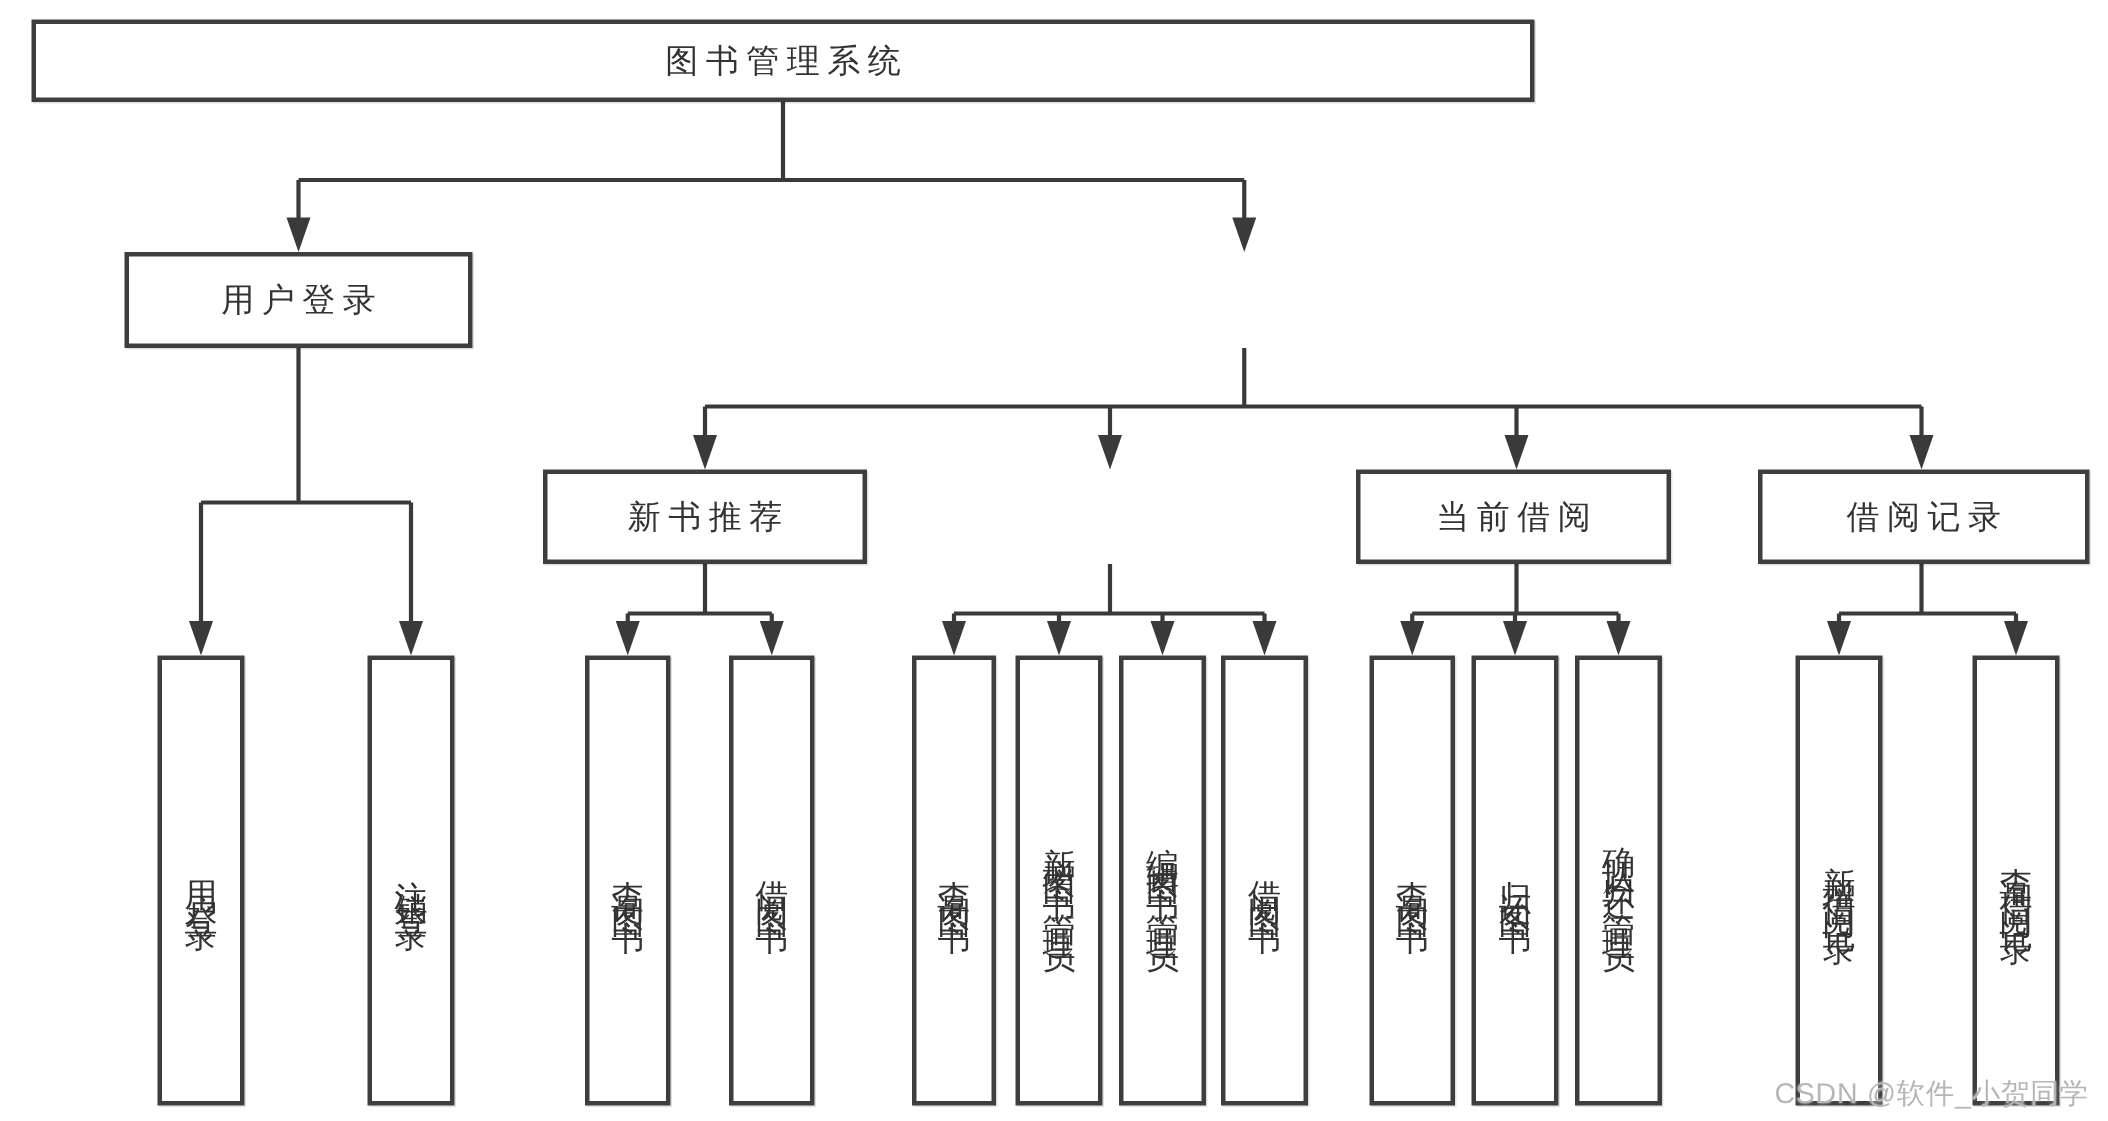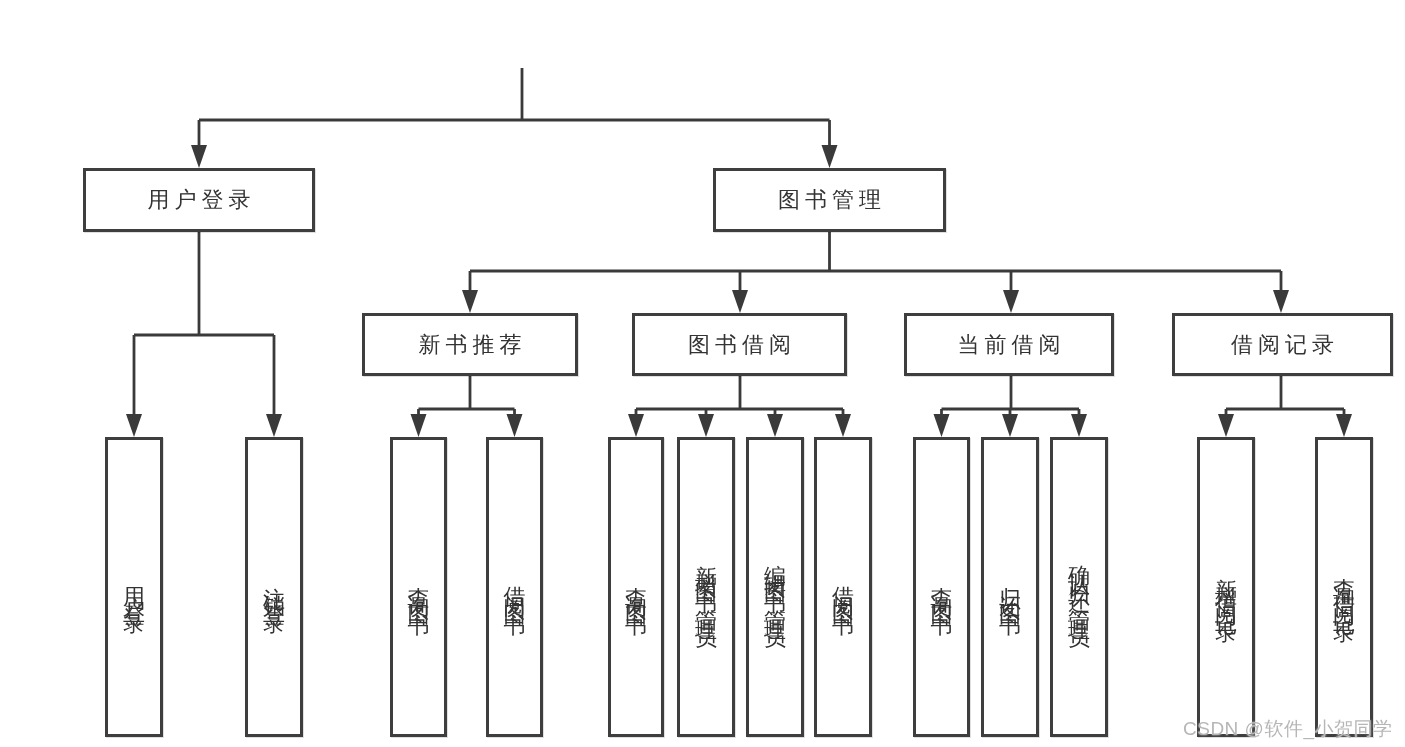--- a/index.html
+++ b/index.html
@@ -105,33 +105,30 @@
       <line x1="1079" y1="409" x2="1079" y2="427" stroke="#3a3a3a" stroke-width="2.8"></line>
       <polygon points="1079,437 1071,414 1087,414" fill="#3a3a3a"></polygon>
       <line x1="1281" y1="376" x2="1281" y2="409" stroke="#3a3a3a" stroke-width="2.8"></line>
       <line x1="1226" y1="409" x2="1344" y2="409" stroke="#3a3a3a" stroke-width="2.8"></line>
       <line x1="1226" y1="409" x2="1226" y2="427" stroke="#3a3a3a" stroke-width="2.8"></line>
       <polygon points="1226,437 1218,414 1234,414" fill="#3a3a3a"></polygon>
       <line x1="1344" y1="409" x2="1344" y2="427" stroke="#3a3a3a" stroke-width="2.8"></line>
       <polygon points="1344,437 1336,414 1352,414" fill="#3a3a3a"></polygon>
     </svg>
 
+  <div class="box hbox n-root">
+    <span>图书管理系统</span>
+  </div>
 
   <div class="box hbox n-user-login">
     <span>用户登录</span>
   </div>
-  <div class="box hbox n-book-mgmt">
-    <span>图书管理</span>
-  </div>
 
   <div class="box hbox n-new-book">
     <span>新书推荐</span>
-  </div>
-  <div class="box hbox n-borrowing">
-    <span>图书借阅</span>
   </div>
   <div class="box hbox n-current">
     <span>当前借阅</span>
   </div>
   <div class="box hbox n-records">
     <span>借阅记录</span>
   </div>
 
   <div class="box vbox leaf l-user-login">
     <span>用户登录</span>

